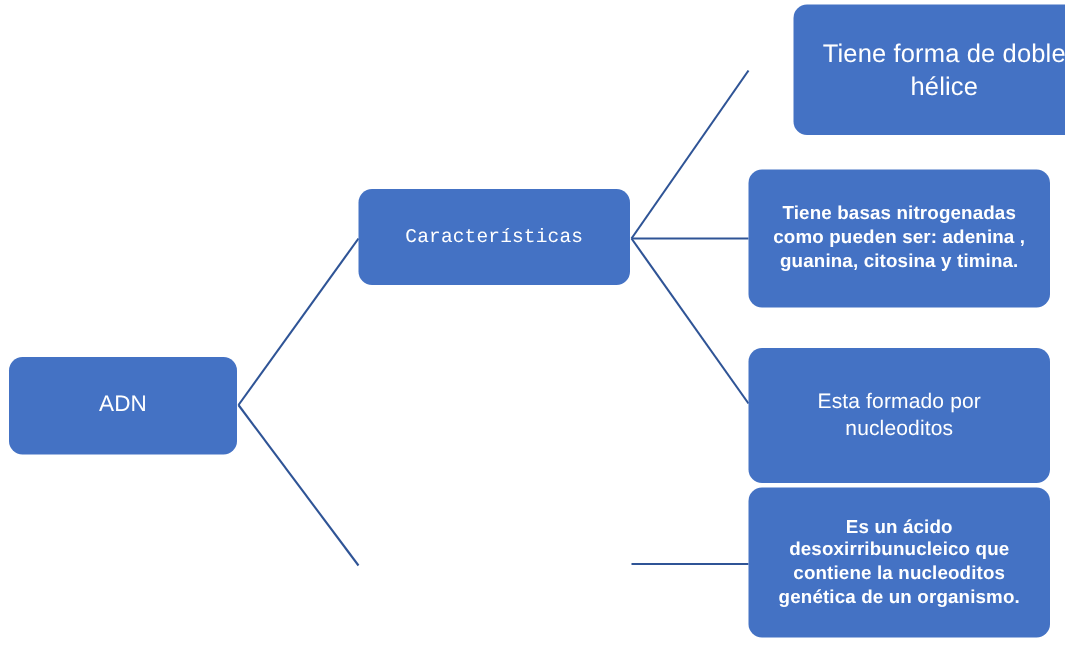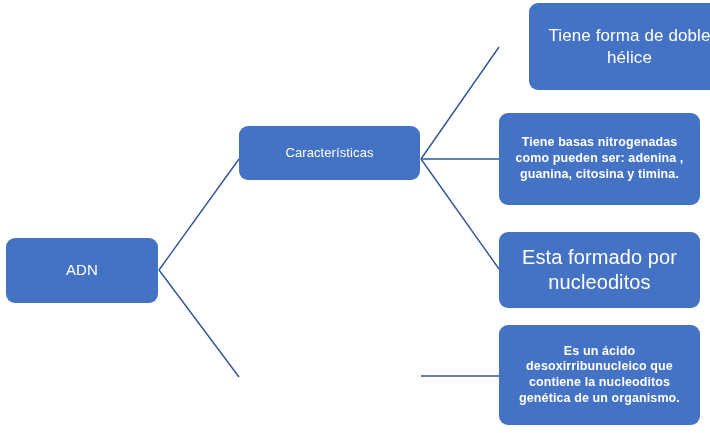--- a/index.html
+++ b/index.html
@@ -46,22 +46,23 @@
   .node--root {
     left: 6px;
     top: 238px;
     width: 152px;
     height: 65px;
     font-size: 15px;
   }
   .node--branch {
     left: 239px;
     width: 181px;
-    height: 54px;
+    height: 64px;
     font-size: 13px;
+    font-family: Liberation Mono, monospace;
   }
   .node--branch-caracteristicas { top: 126px; }
   .node--branch-definicion { top: 343px; }
 
   .node--leaf {
     left: 499px;
     width: 201px;
     font-size: 13px;
     font-weight: bold;
   }
@@ -72,23 +73,23 @@
     font-size: 17px;
     margin-left: 30px;
   }
   .node--leaf-bases {
     top: 113px;
     height: 92px;
     font-size: 12.5px;
   }
   .node--leaf-nucleotidos {
     top: 232px;
-    height: 76px;
+    height: 90px;
     font-weight: normal;
-    font-size: 20px;
+    font-size: 14px;
   }
   .node--leaf-definicion {
     top: 325px;
     height: 100px;
     font-size: 12.5px;
   }
 </style>
 </head>
 <body>
 

